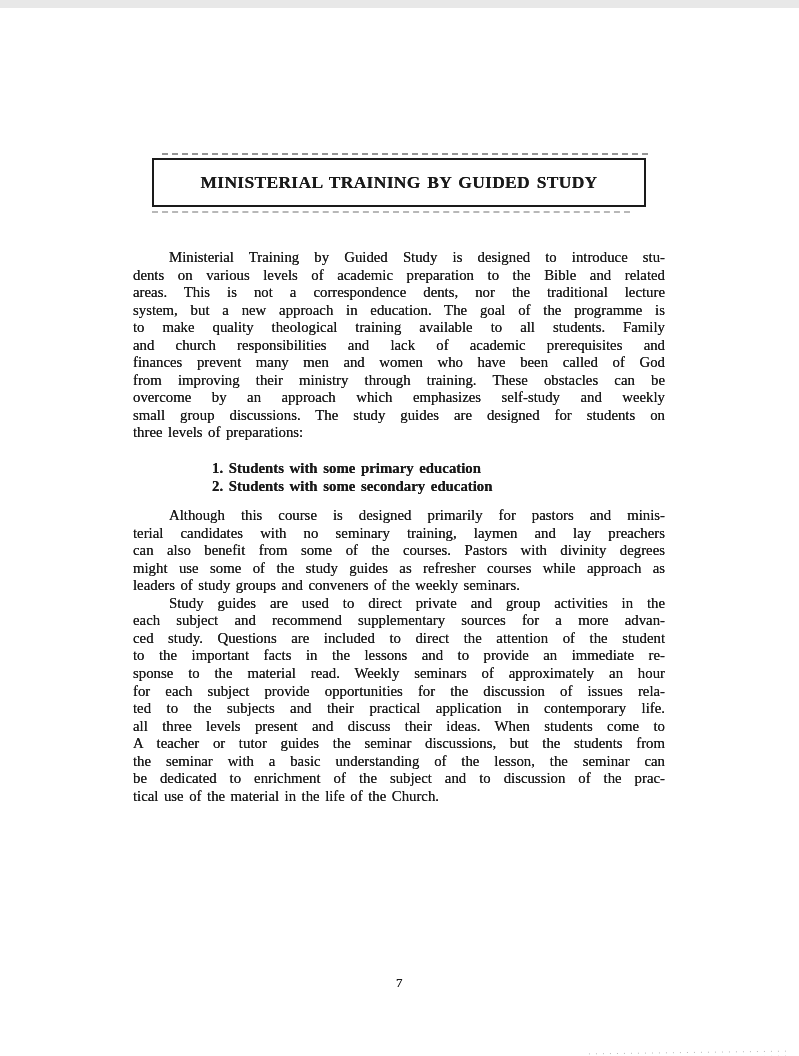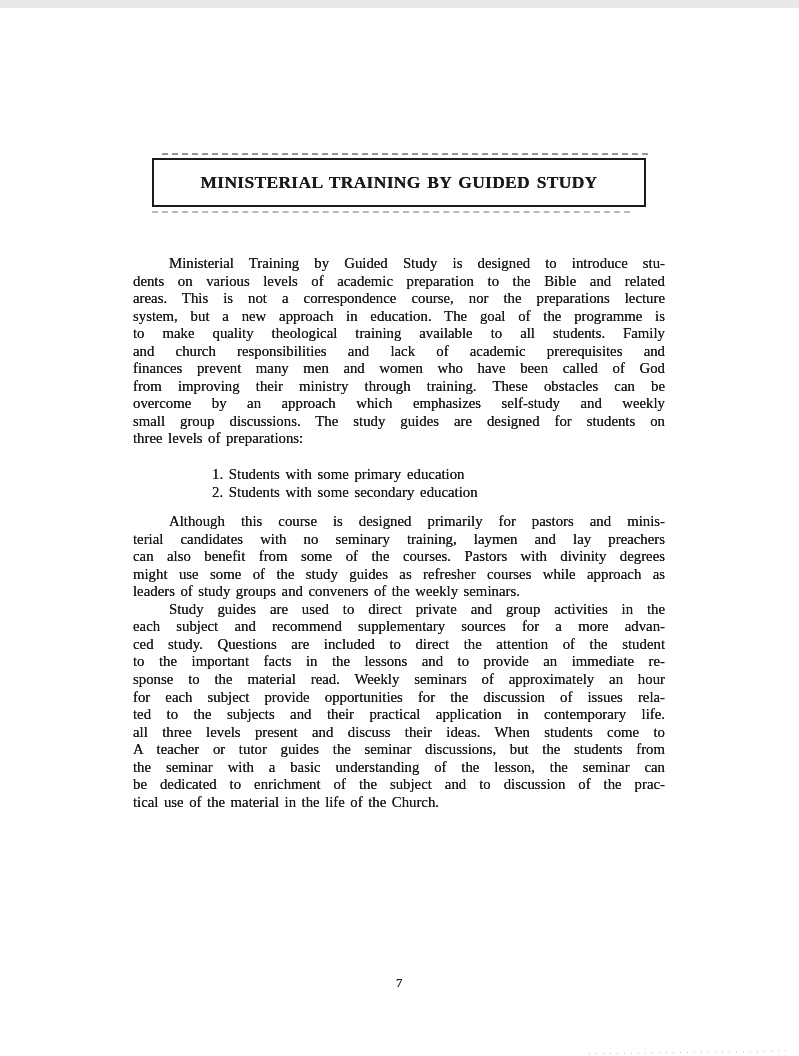--- a/index.html
+++ b/index.html
@@ -24,29 +24,29 @@
   }
   .title-box::after{
     content:"";position:absolute;bottom:-8px;left:-2px;right:14px;
     border-top:2px dashed rgba(20,20,20,.3);
   }
   .title{
     font-weight:700;font-size:17.5px;letter-spacing:.3px;word-spacing:2px;
     white-space:nowrap;
   }
   .content-column{
-    position:absolute;left:133px;top:247px;width:532px;
+    position:absolute;left:133px;top:241px;width:532px;
     font-size:14.8px;line-height:17.55px;word-spacing:.6px;
   }
   .line{min-height:17.55px;}
   .para .line{text-align:justify;text-align-last:justify;}
   .para .line.first{text-indent:36px;}
   .para .line.last{text-align-last:left;word-spacing:1.8px;}
   .list{margin-top:18px;margin-bottom:12px;padding-left:79px;}
-  .list .line{text-align:left;word-spacing:2px;}
+  .list .line{text-align:left;word-spacing:2px;font-weight:bold;}
   .page-number{
     position:absolute;top:967px;left:0;width:100%;
     text-align:center;font-size:13px;letter-spacing:.5px;
   }
   .scan-noise{
     position:absolute;right:8px;bottom:1px;width:205px;height:13px;
     opacity:.28;transform:rotate(-.8deg);
     background-image:
       radial-gradient(circle,#000 .55px,transparent .65px),
       radial-gradient(circle,#000 .4px,transparent .5px);
@@ -60,21 +60,21 @@
 <div class="page">
 
   <div class="title-box">
     <div class="title">MINISTERIAL TRAINING BY GUIDED STUDY</div>
   </div>
 
   <div class="content-column">
     <div class="para">
         <div class="line first">Ministerial Training by Guided Study is designed to introduce stu-</div>
         <div class="line">dents on various levels of academic preparation to the Bible and related</div>
-        <div class="line">areas. This is not a correspondence course, nor the preparations lecture</div>
+        <div class="line">areas. This is not a correspondence dents, nor the traditional lecture</div>
         <div class="line">system, but a new approach in education. The goal of the programme is</div>
         <div class="line">to make quality theological training available to all students. Family</div>
         <div class="line">and church responsibilities and lack of academic prerequisites and</div>
         <div class="line">finances prevent many men and women who have been called of God</div>
         <div class="line">from improving their ministry through training. These obstacles can be</div>
         <div class="line">overcome by an approach which emphasizes self-study and weekly</div>
         <div class="line">small group discussions. The study guides are designed for students on</div>
         <div class="line last">three levels of preparations:</div>
       </div>
 

